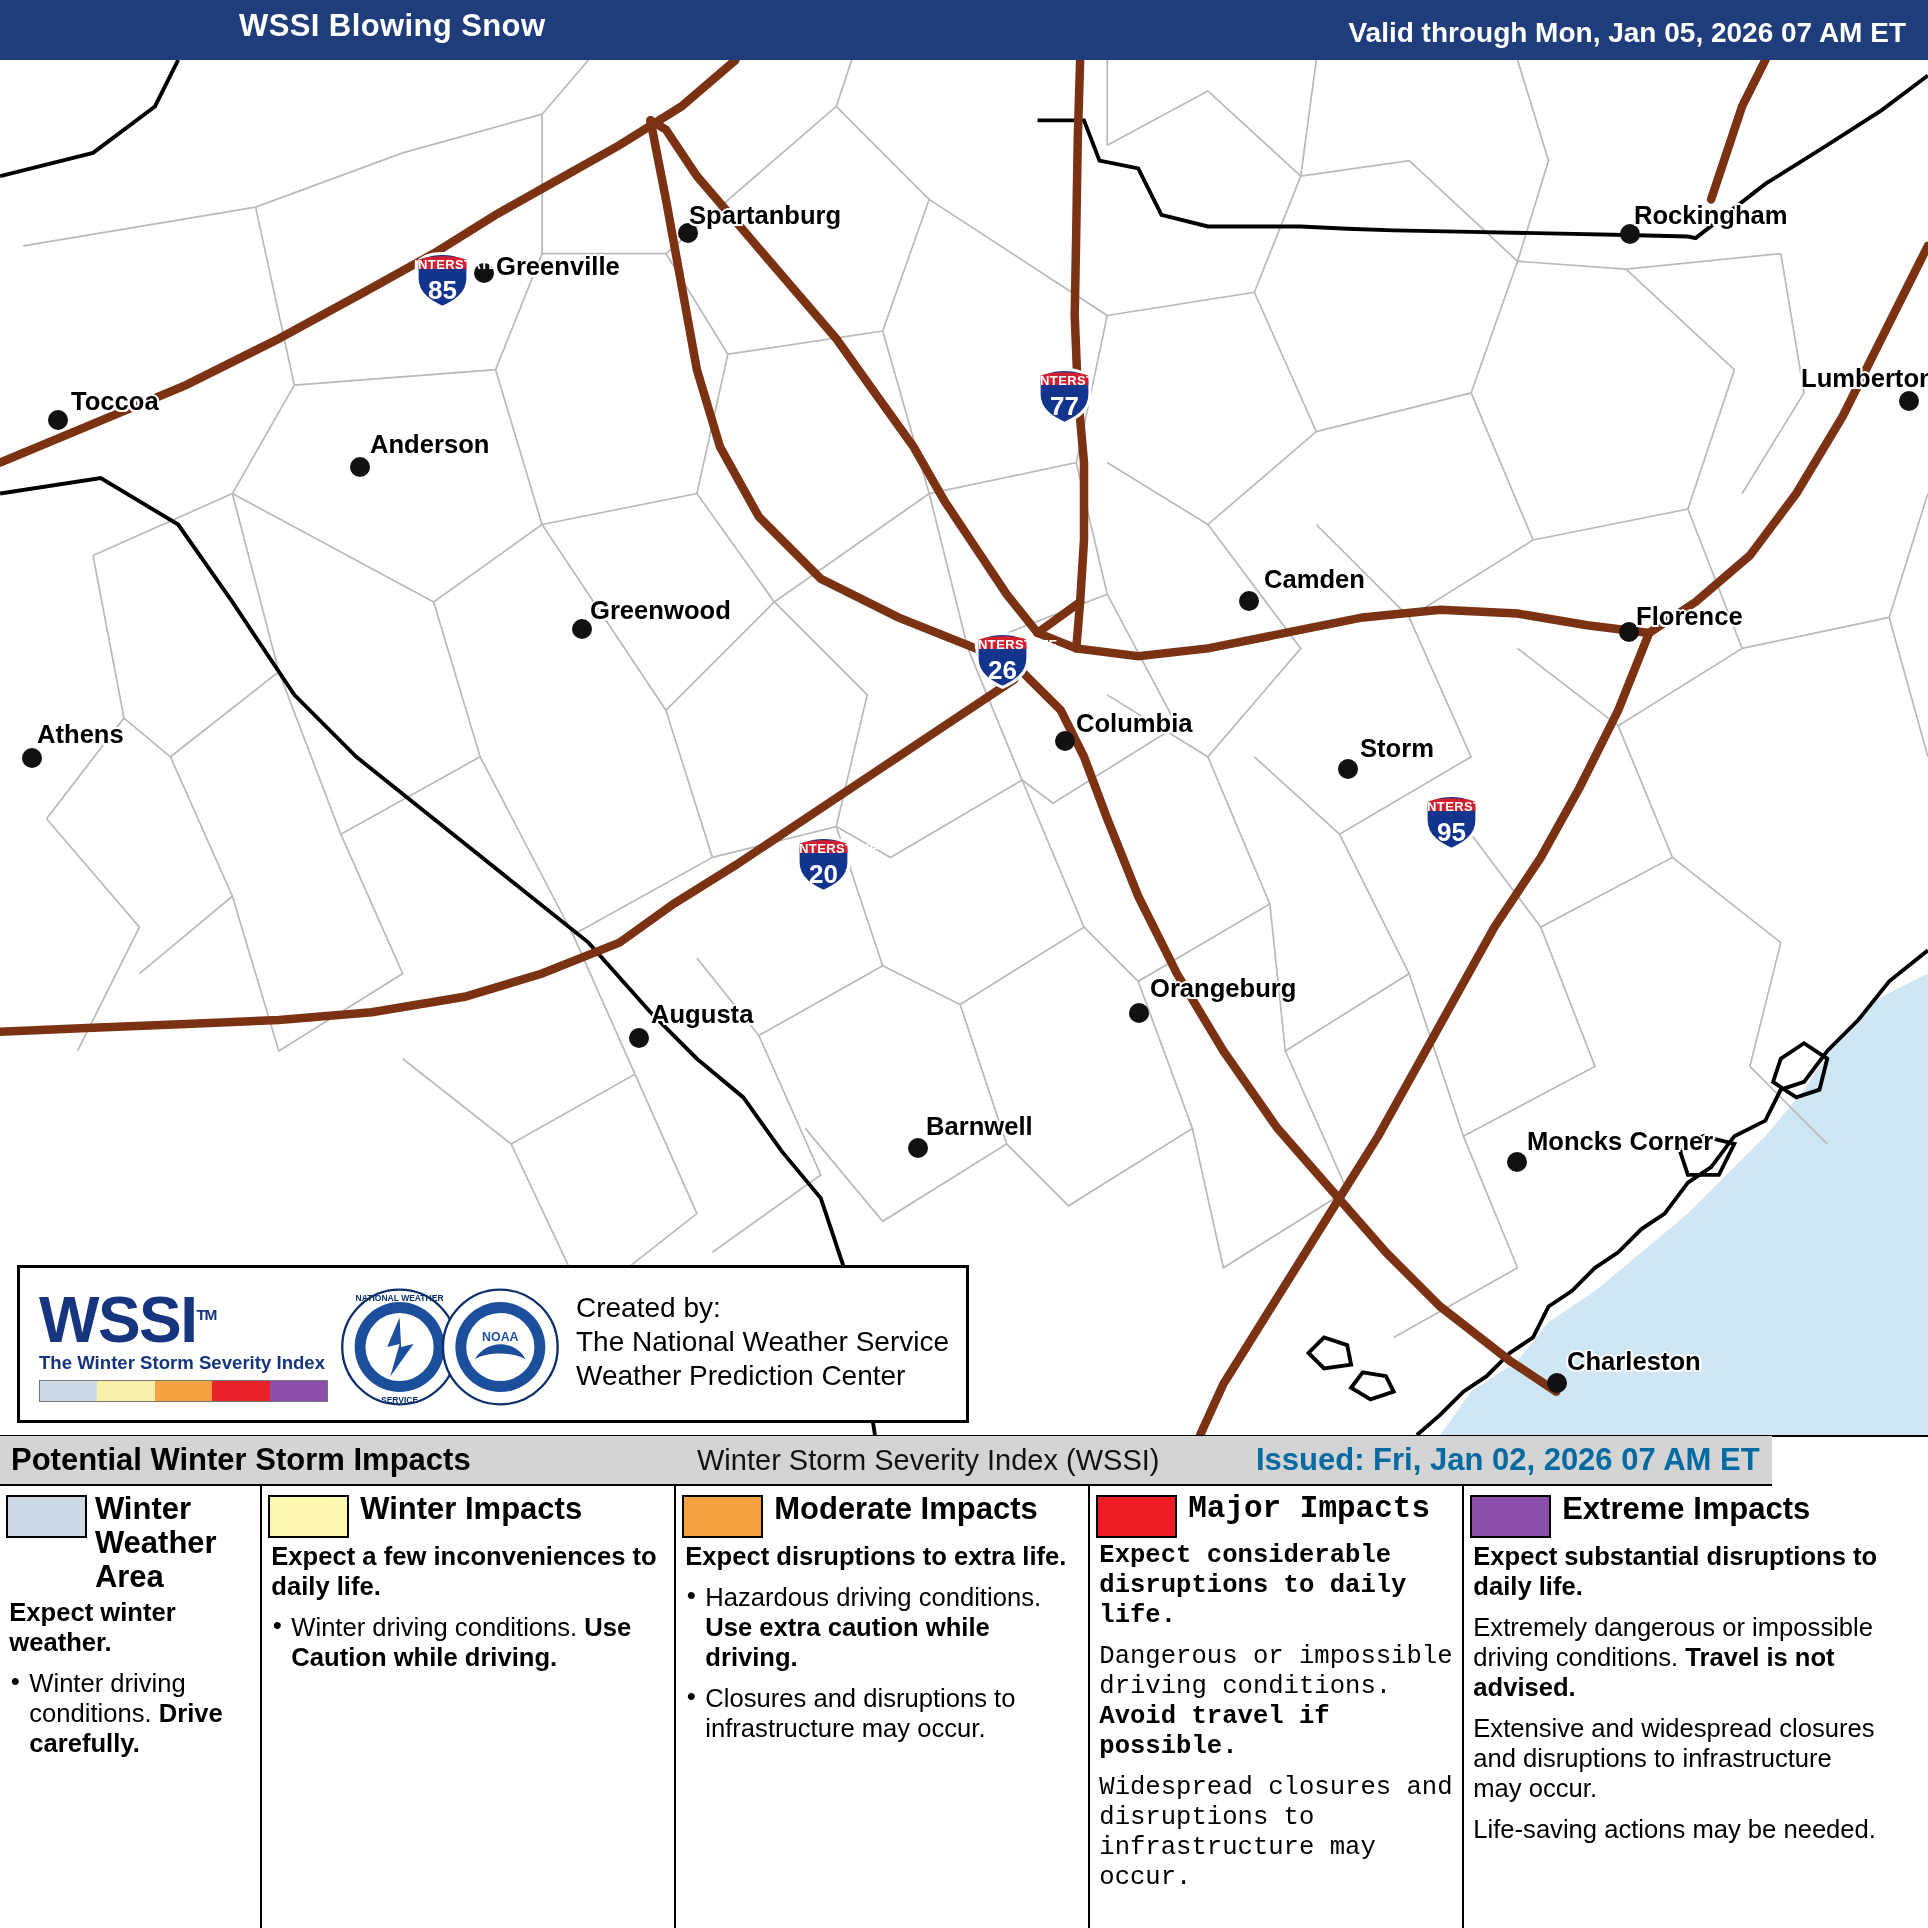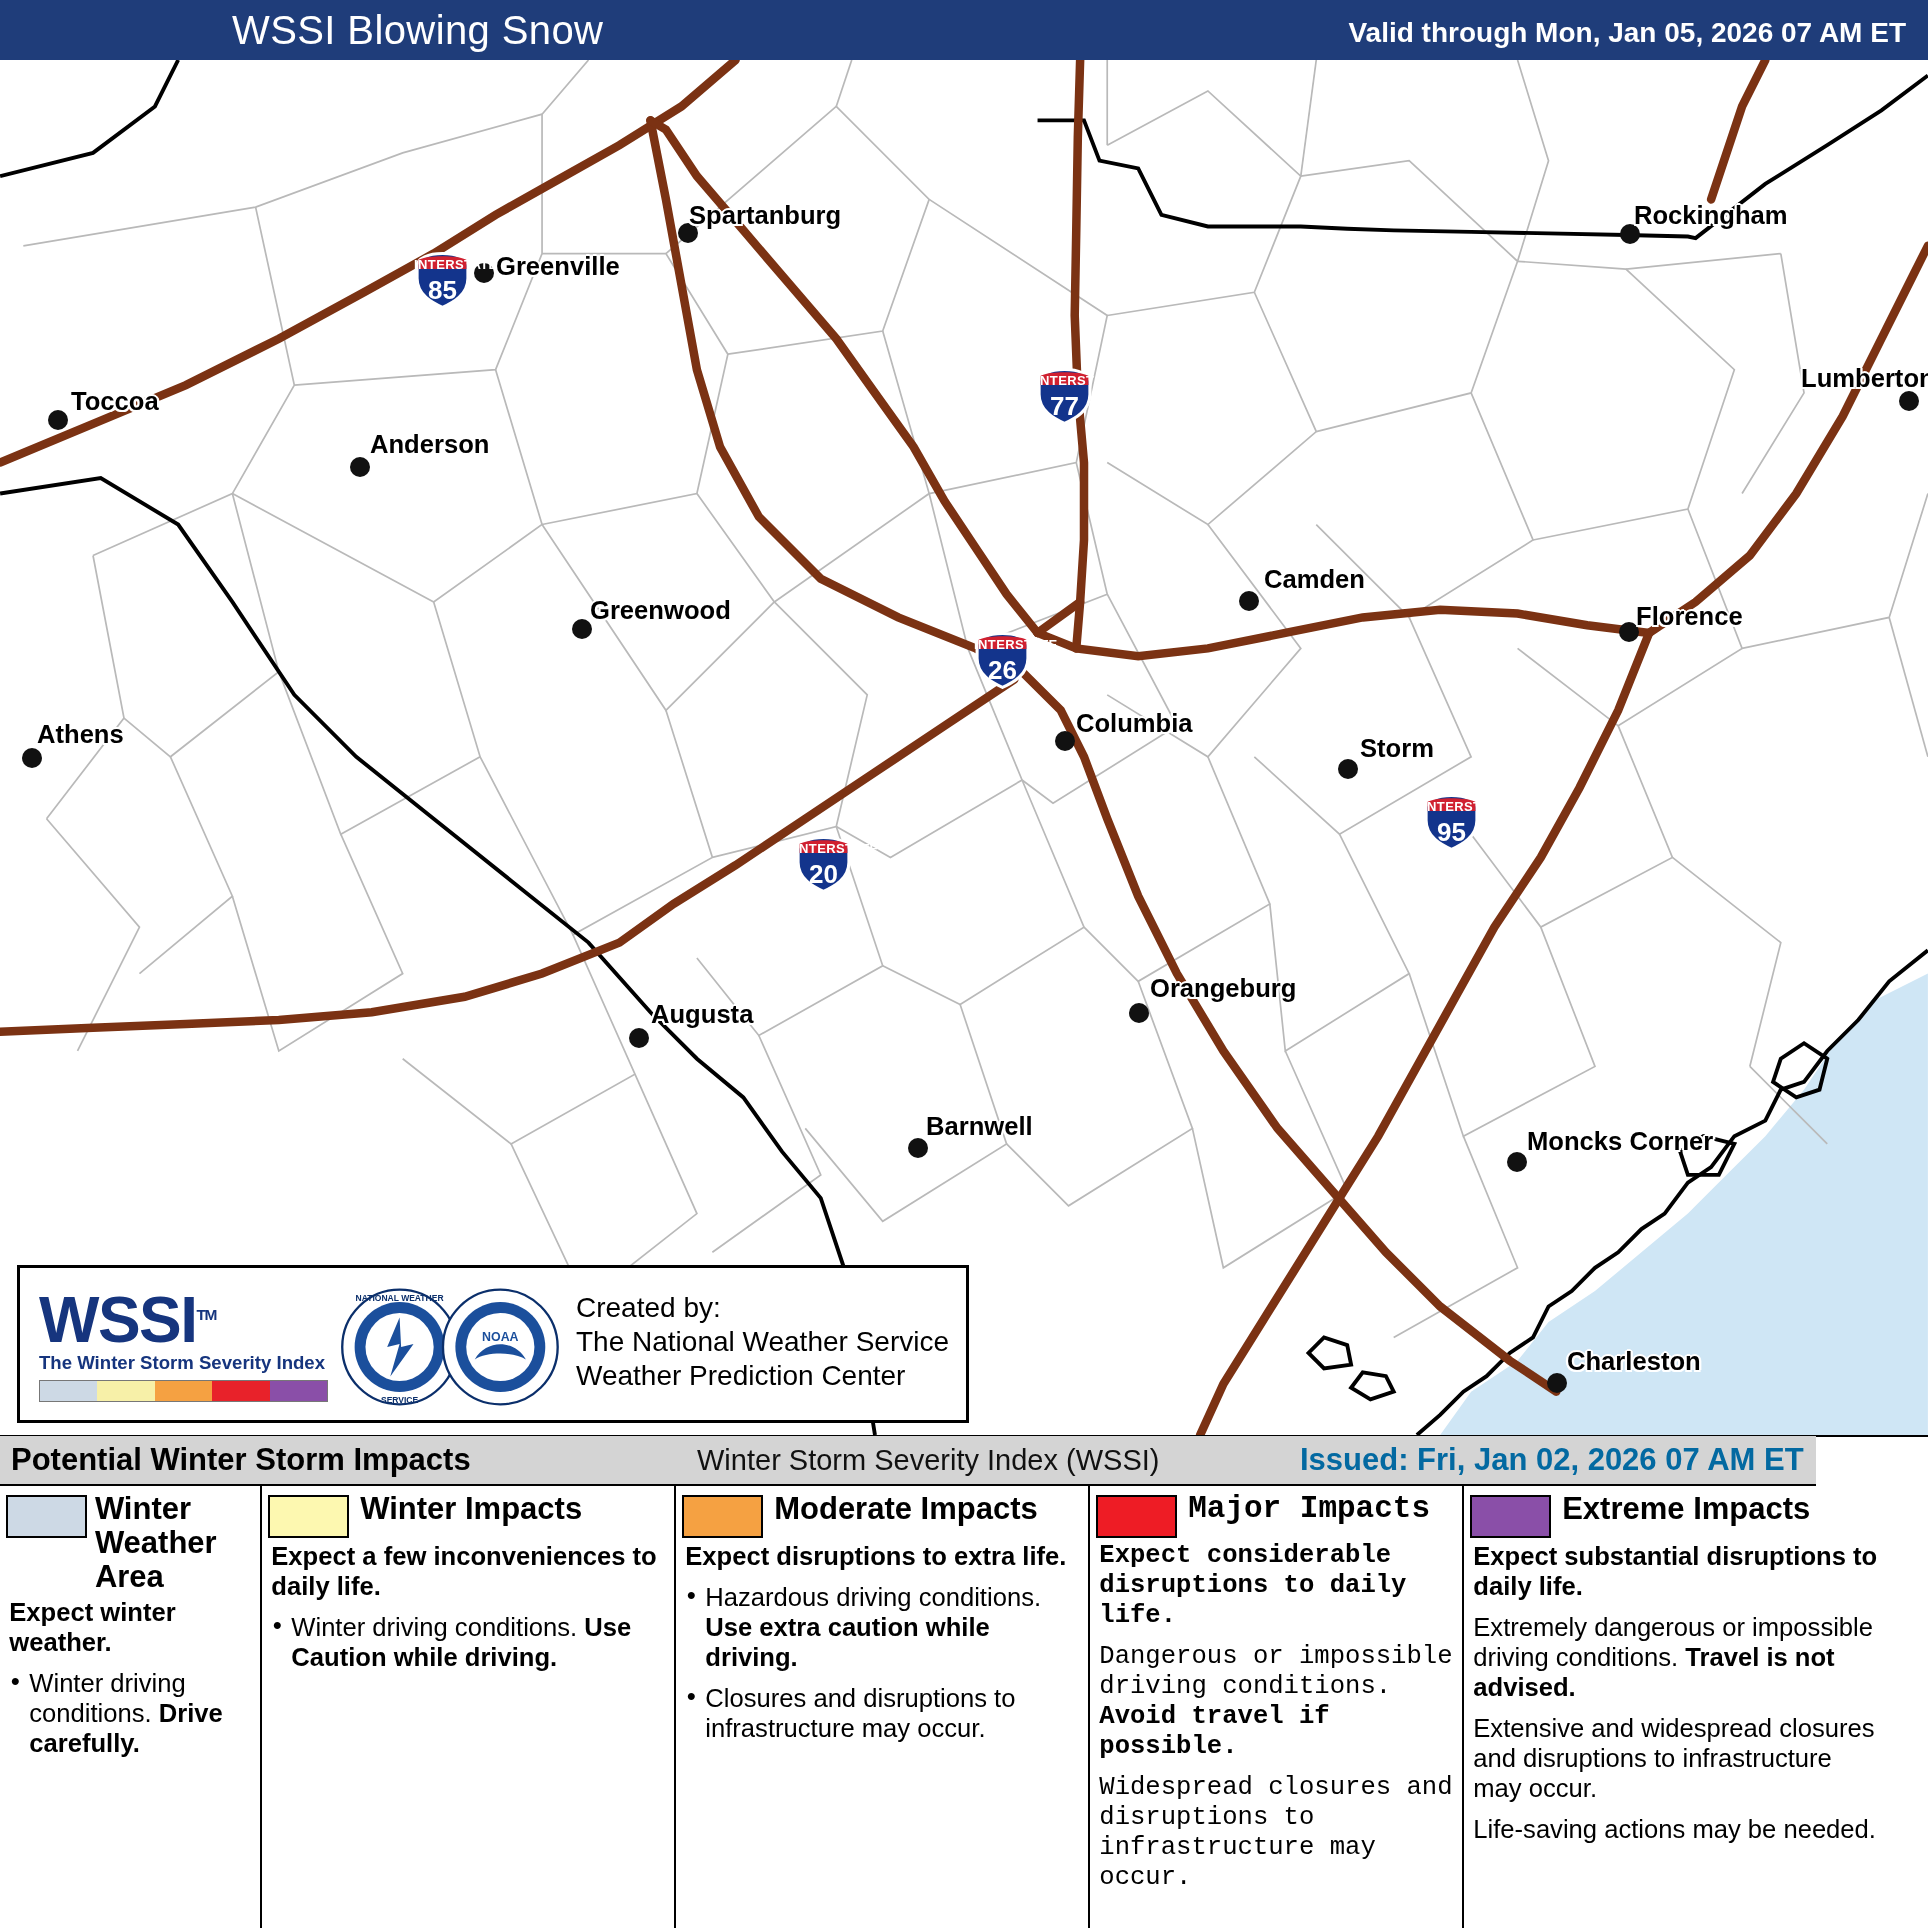--- a/index.html
+++ b/index.html
@@ -1,21 +1,21 @@
 <!DOCTYPE html>
 <html style="font-size:12.4px"><head>
 <meta charset="utf-8">
 <style>
   html,body{margin:0;padding:0;background:#fff;}
   body{width:1928px;height:1928px;font-family:"Liberation Sans",sans-serif;overflow:hidden;}
   .app{position:relative;width:1928px;height:1928px;}
 
   
   .header{position:absolute;left:0;top:0;width:1928px;height:60px;background:#1f3d7a;color:#fff;}
-  .header .title{position:absolute;left:232px;top:7.7px;font-size:40px;font-weight:normal;letter-spacing:0.4px;}
+  .header .title{position:absolute;left:239px;top:7.7px;font-size:31px;font-weight:bold;letter-spacing:0.4px;}
   .header .valid{position:absolute;right:22px;top:17px;font-size:28px;font-weight:bold;}
 
   
   .map{position:absolute;left:0;top:60px;width:1928px;height:1375px;background:#ffffff;border-bottom:2.3px solid #000;overflow:hidden;}
   .map svg{position:absolute;left:0;top:0;}
 
   .city-dot{position:absolute;width:20px;height:20px;border-radius:50%;background:#111;}
   .city-label{position:absolute;font-size:25.6px;font-weight:bold;color:#000;white-space:nowrap;
      text-shadow:-2.3px 0 #fff,0 2.3px #fff,2.3px 0 #fff,0 -2.3px #fff,-1.5px -1.5px #fff,1.5px 1.5px #fff,-1.5px 1.5px #fff,1.5px -1.5px #fff;}
 
@@ -28,21 +28,21 @@
   .wssi-logo{position:absolute;left:19px;top:17px;width:287px;}
   .wssi-word{font-size:64px;font-weight:bold;color:#16357e;letter-spacing:-1.5px;line-height:60px;}
   .wssi-tm{font-size:15.5px;vertical-align:super;}
   .wssi-sub{font-size:18.6px;font-weight:bold;color:#16357e;margin-top:1.5px;}
   .wssi-bar{margin-top:6.2px;display:flex;width:287px;height:20px;border:0.8px solid #777;}
   .wssi-bar div{flex:1;}
   .created{position:absolute;left:556px;top:23px;font-size:28px;color:#000;line-height:34px;}
   .sealbox{position:absolute;left:319px;top:17px;width:225px;height:124px;}
 
   
-  .subhdr{position:absolute;left:0;top:1436px;width:1772px;height:48px;background:#d4d4d4;border-bottom:2.3px solid #000;padding-left:44px;}
+  .subhdr{position:absolute;left:0;top:1436px;width:1772px;height:48px;background:#d4d4d4;border-bottom:2.3px solid #000;}
   .subhdr .left{position:absolute;left:11px;top:6.2px;font-size:31px;font-weight:bold;color:#000;}
   .subhdr .mid{position:absolute;left:697px;top:7.7px;font-size:29px;color:#111;}
   .subhdr .right{position:absolute;right:12.4px;top:6.2px;font-size:31px;font-weight:bold;color:#0369a1;}
 
   
   .legend{position:absolute;left:0;top:1484px;width:1928px;height:445px;display:flex;}
   .col{position:relative;height:445px;border-right:2.3px solid #000;box-sizing:border-box;padding:0;}
   .col:last-child{border-right:none;}
   .c0{width:262px;}
   .c1{width:414px;}

